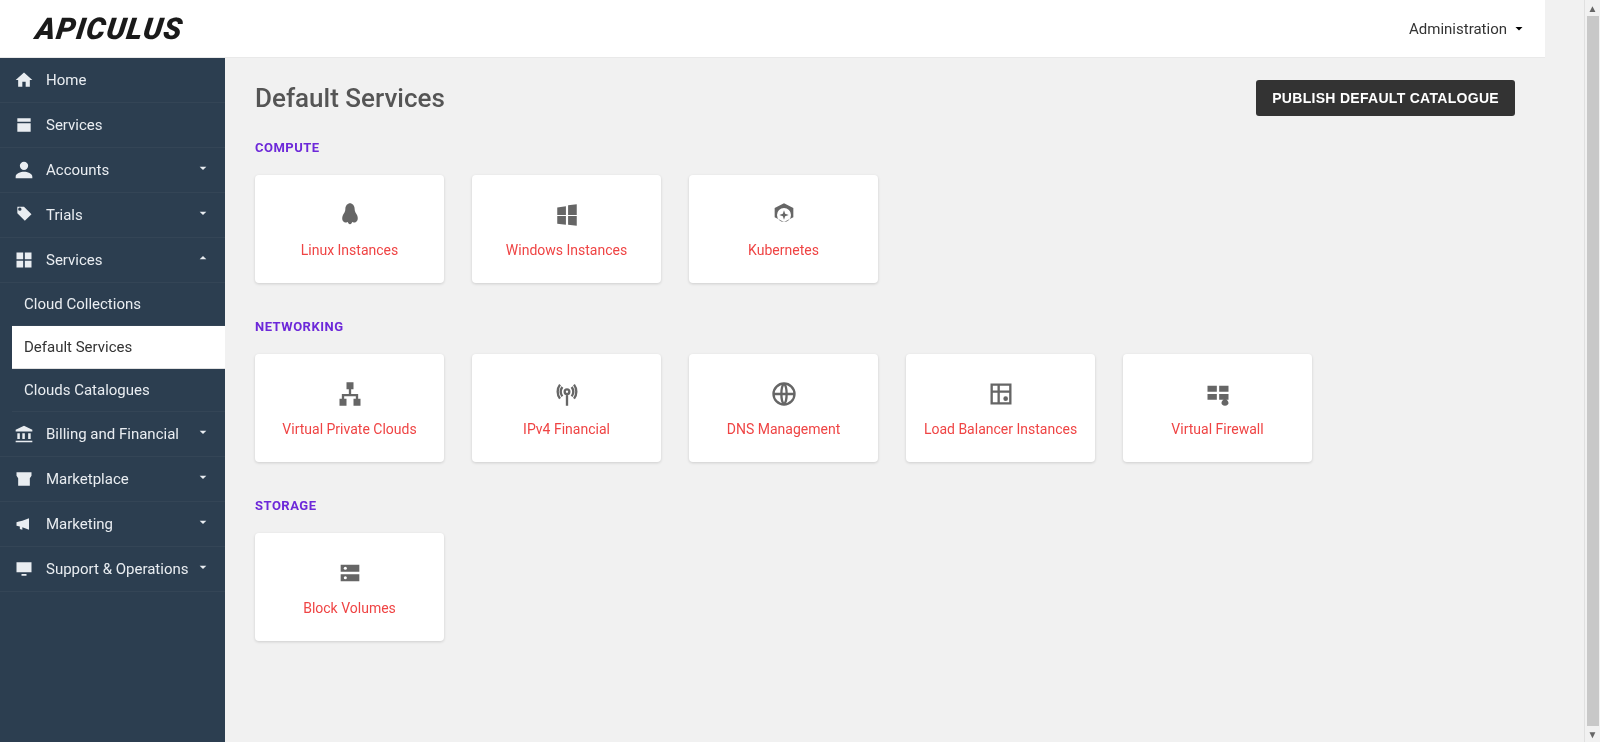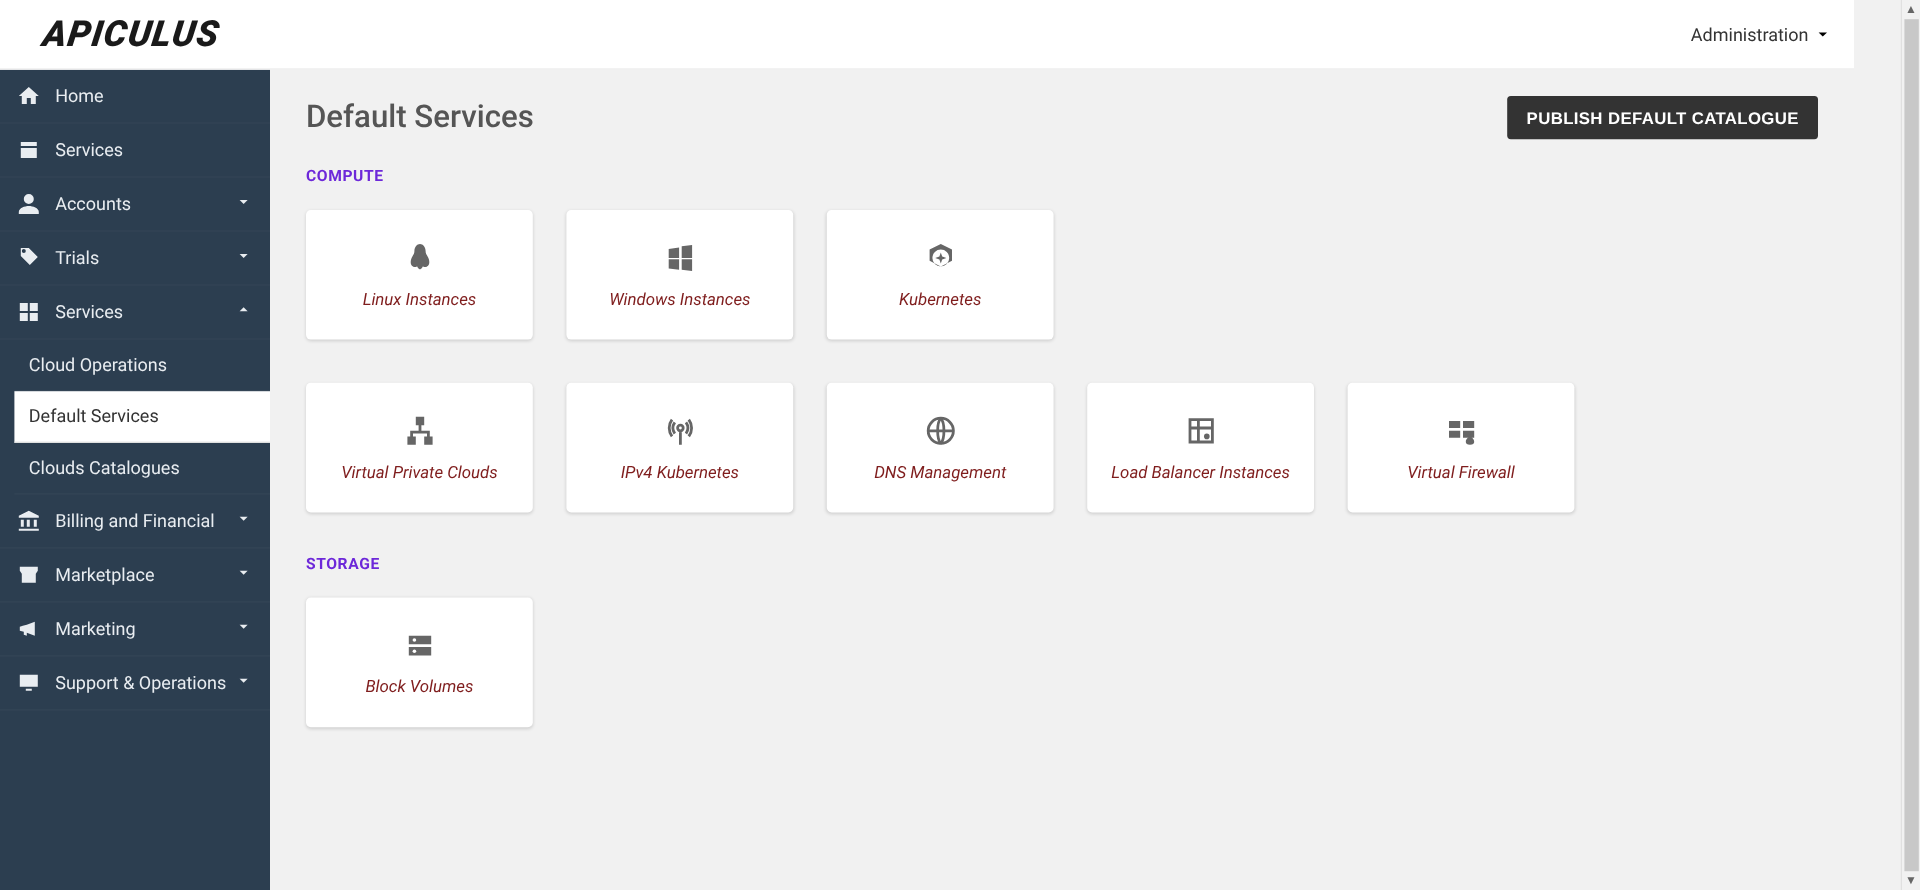--- a/index.html
+++ b/index.html
@@ -158,22 +158,21 @@
     .card-icon {
       width: 30px;
       height: 30px;
       display: flex;
       align-items: center;
       justify-content: center;
     }
     .card-icon svg { fill: #666; }
     .card-label {
       font-size: 14px;
-      color: #7f1d1d;
-      font-style: italic;
+      color: #ef4444;
     }
 
     
     .scroll-track {
       position: absolute;
       right: 0;
       top: 0;
       width: 16px;
       height: 742px;
       background: #f1f1f1;
@@ -343,21 +342,21 @@
           </svg>
         </span>
       <span>Services</span>
       <span class="side-arrow"><svg width="16" height="16" viewBox="0 0 24 24" fill="currentColor">
             <use href="#i-chevup"></use>
           </svg></span>
     </div>
 
     <div class="side-sub">
       <div class="side-item">
-        <span>Cloud Operations</span>
+        <span>Cloud Collections</span>
       </div>
       <div class="side-item active">
         <span>Default Services</span>
       </div>
       <div class="side-item">
         <span>Clouds Catalogues</span>
       </div>
     </div>
 
     <div class="side-item">
@@ -437,36 +436,37 @@
       <div class="service-card">
         <span class="card-icon">
             <svg width="28" height="28" viewBox="0 0 24 24">
               <use href="#i-kube"></use>
             </svg>
           </span>
         <span class="card-label">Kubernetes</span>
       </div>
     </div>
 
+    <div class="section-label">NETWORKING</div>
     <div class="card-row">
       <div class="service-card">
         <span class="card-icon">
             <svg width="28" height="28" viewBox="0 0 24 24">
               <use href="#i-network"></use>
             </svg>
           </span>
         <span class="card-label">Virtual Private Clouds</span>
       </div>
       <div class="service-card">
         <span class="card-icon">
             <svg width="28" height="28" viewBox="0 0 24 24">
               <use href="#i-antenna"></use>
             </svg>
           </span>
-        <span class="card-label">IPv4 Kubernetes</span>
+        <span class="card-label">IPv4 Financial</span>
       </div>
       <div class="service-card">
         <span class="card-icon">
             <svg width="28" height="28" viewBox="0 0 24 24">
               <use href="#i-globe"></use>
             </svg>
           </span>
         <span class="card-label">DNS Management</span>
       </div>
       <div class="service-card">

